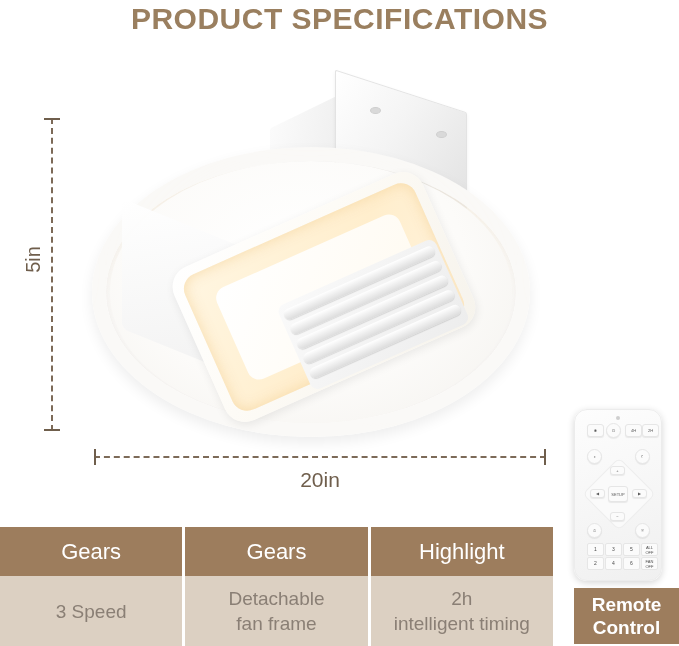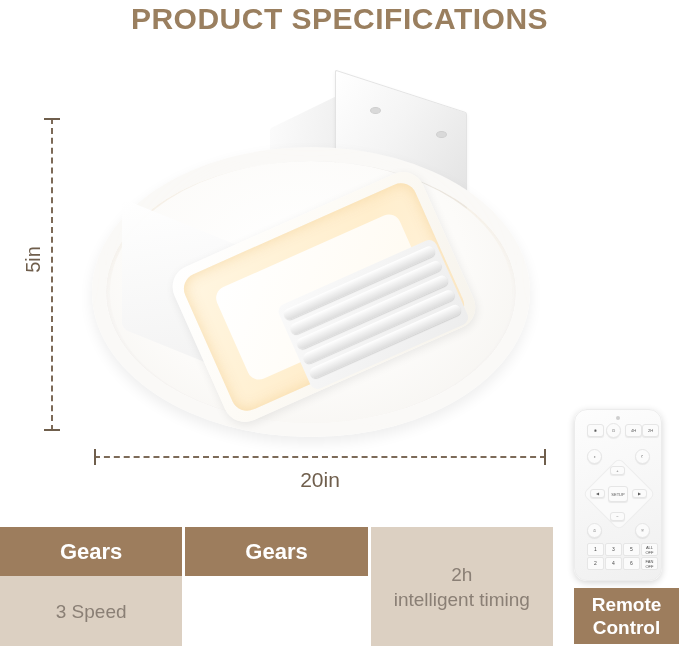--- a/index.html
+++ b/index.html
@@ -150,21 +150,21 @@
   
   .spec-table{
     position:absolute;left:0;top:527px;width:553px;height:119px;
     display:flex;
   }
   .spec-col{flex:1;display:flex;flex-direction:column;border-right:3px solid #ffffff;}
   .spec-col:last-child{border-right:none;}
   .spec-head{
     height:49px;background:#9d7d5d;color:#ffffff;
     display:flex;align-items:center;justify-content:center;
-    font-size:22px;font-weight:700;
+    font-size:22px;font-weight:400;
   }
   .spec-body{
     flex:1;background:#dcd0c2;color:#8a7f75;
     display:flex;align-items:center;justify-content:center;
     text-align:center;font-size:19px;line-height:25px;padding:0 6px;
   }
 
   
   .remote{
     position:absolute;left:574px;top:409px;width:86px;height:170px;
@@ -240,22 +240,24 @@
 <div class="dim-h-cap right"></div>
 <div class="dim-h-label">20in</div>
 
 <div class="spec-table">
   <div class="spec-col">
     <div class="spec-head">Gears</div>
     <div class="spec-body">3 Speed</div>
   </div>
   <div class="spec-col">
     <div class="spec-head">Gears</div>
+    <div class="spec-body">Detachable<br>fan frame</div>
   </div>
   <div class="spec-col">
+    <div class="spec-head">Highlight</div>
     <div class="spec-body">2h<br>intelligent timing</div>
   </div>
 </div>
 
 <div class="remote">
   <div class="r-led"></div>
 
   <div class="r-btn r-row-top" style="left:12px">✺</div>
   <div class="r-btn r-row-top r-round" style="left:31px;top:13px">⏻</div>
   <div class="r-btn r-row-top" style="left:50px">4H</div>

